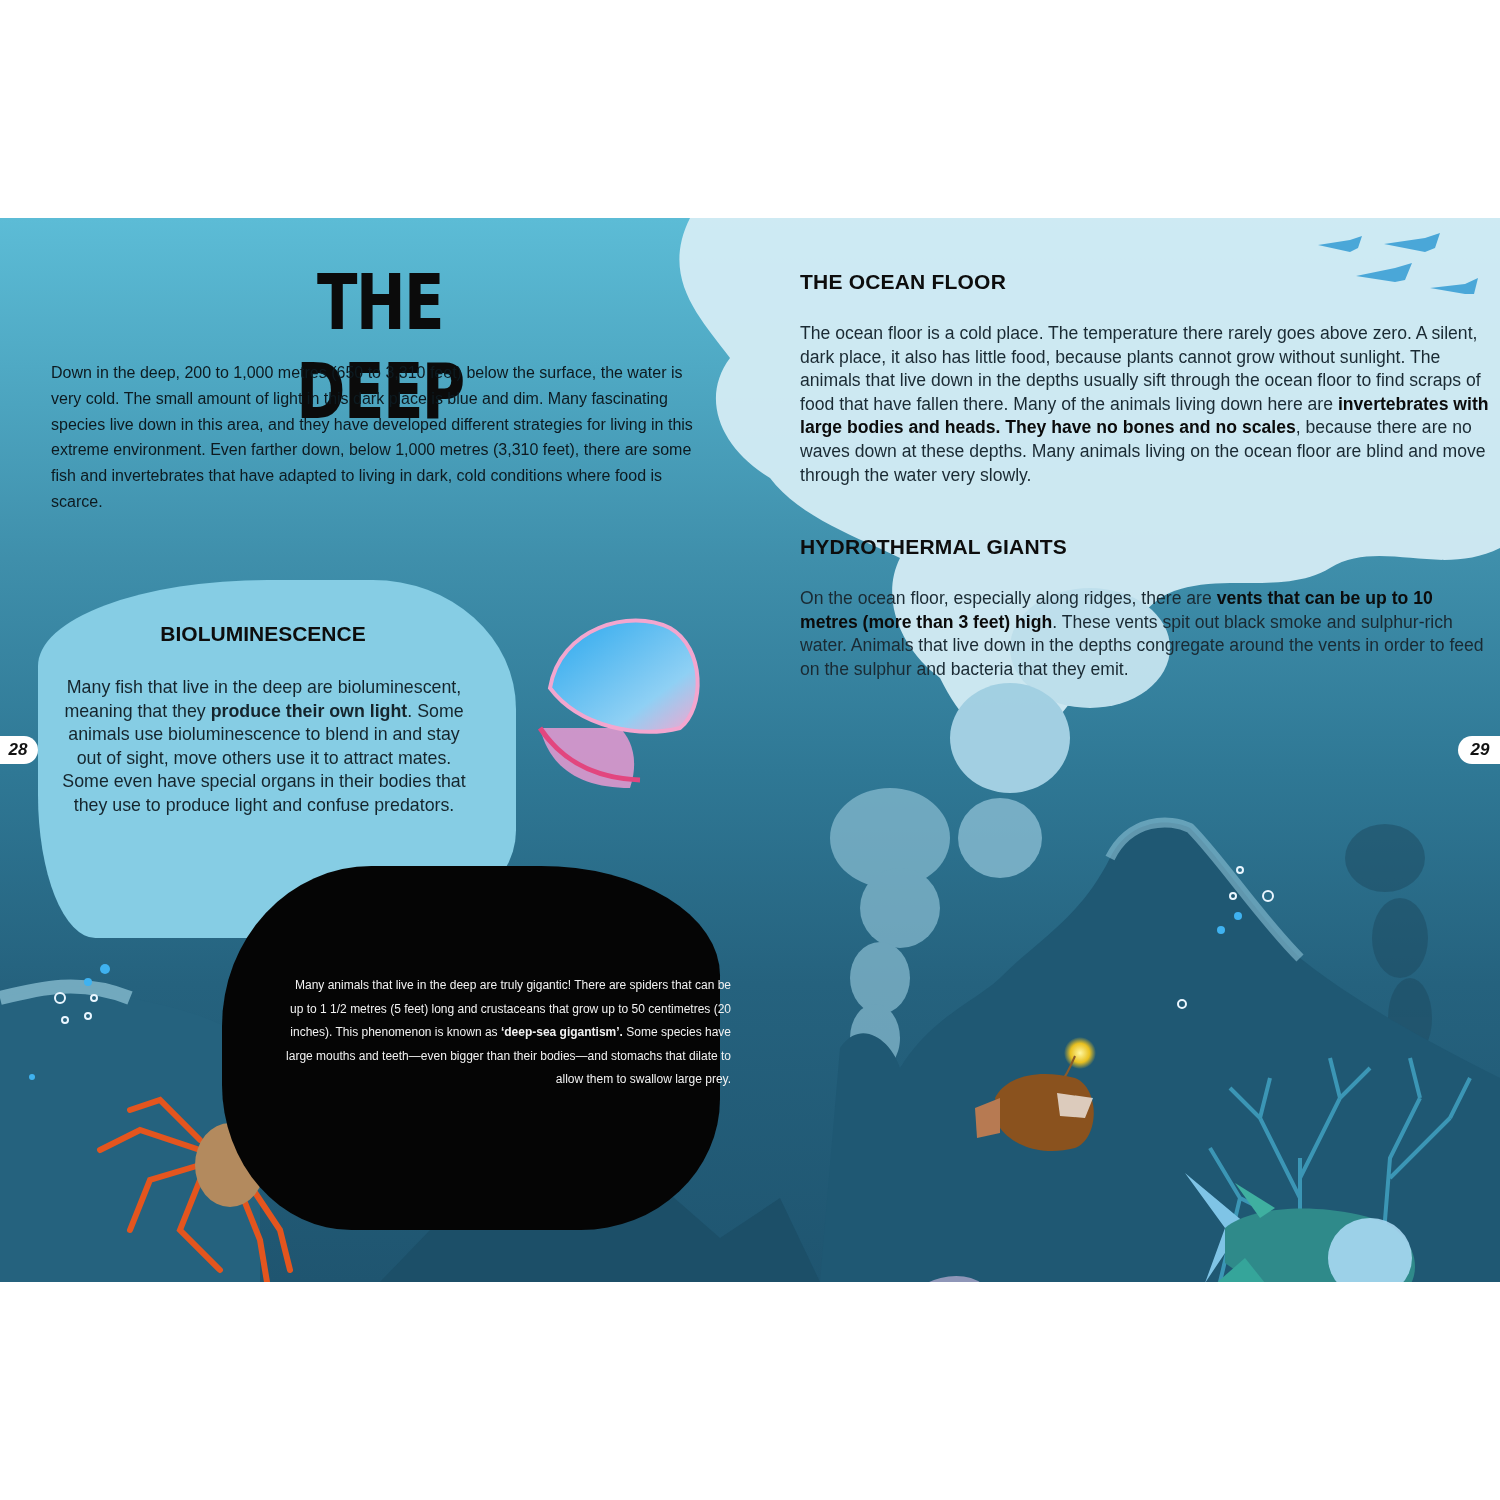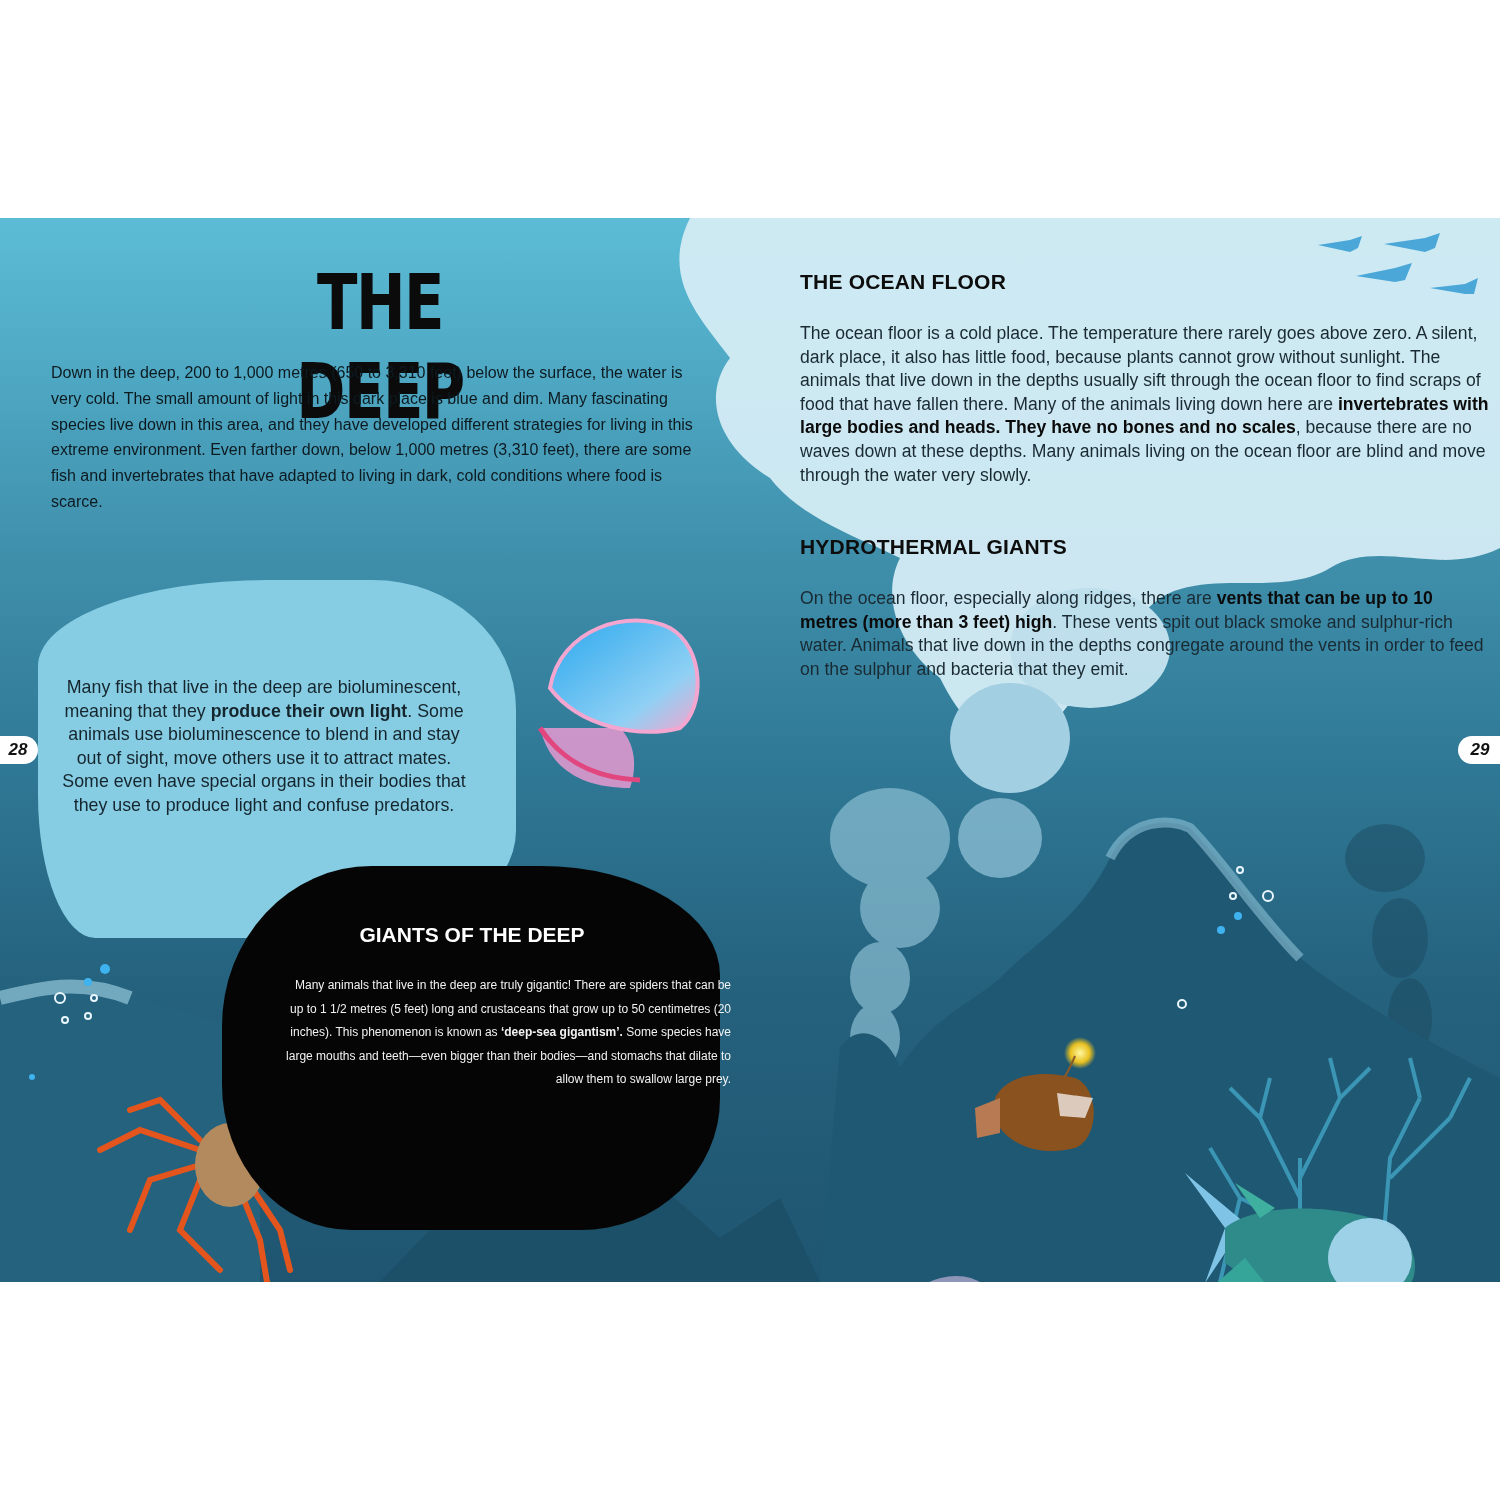--- a/index.html
+++ b/index.html
@@ -146,24 +146,24 @@
       <circle cx="1238" cy="698" r="4" fill="#3fb2f0"></circle>
       <circle cx="1221" cy="712" r="4" fill="#3fb2f0"></circle>
       <circle cx="1182" cy="786" r="4" fill="none" stroke="#eaf6ff" stroke-width="2"></circle>
     </g>
   </svg>
 
   <div class="abs title">THE DEEP</div>
   <div class="abs intro">Down in the deep, 200 to 1,000 metres (650 to 3,310 feet) below the surface, the water is very cold. The small amount of light in this dark place is blue and dim. Many fascinating species live down in this area, and they have developed different strategies for living in this extreme environment. Even farther down, below 1,000 metres (3,310 feet), there are some fish and invertebrates that have adapted to living in dark, cold conditions where food is scarce.</div>
 
   <div class="abs bubble-bio"></div>
+  <div class="abs bio-title">BIOLUMINESCENCE</div>
   <div class="abs bio-text"><span>Many fish that live in the deep are bioluminescent, meaning that they </span><b>produce their own light</b><span>. Some animals use bioluminescence to blend in and stay out of sight, move others use it to attract mates. Some even have special organs in their bodies that they use to produce light and confuse predators.</span></div>
 
   <div class="abs bubble-giant"></div>
-  <div class="abs giant-title">GIANTS OF THE DEEP</div>
   <div class="abs giant-text"><span>Many animals that live in the deep are truly gigantic! There are spiders that can be up to 1 1/2 metres (5 feet) long and crustaceans that grow up to 50 centimetres (20 inches). This phenomenon is known as </span><b>‘deep-sea gigantism’.</b><span> Some species have large mouths and teeth—even bigger than their bodies—and stomachs that dilate to allow them to swallow large prey.</span></div>
 
   <div class="abs h-right" style="left:800px; top:52px;">THE OCEAN FLOOR</div>
   <div class="abs p-right" style="left:800px; top:104px;"><span>The ocean floor is a cold place. The temperature there rarely goes above zero. A silent, dark place, it also has little food, because plants cannot grow without sunlight. The animals that live down in the depths usually sift through the ocean floor to find scraps of food that have fallen there. Many of the animals living down here are </span><b>invertebrates with large bodies and heads. They have no bones and no scales</b><span>, because there are no waves down at these depths. Many animals living on the ocean floor are blind and move through the water very slowly.</span></div>
 
   <div class="abs h-right" style="left:800px; top:317px;">HYDROTHERMAL GIANTS</div>
   <div class="abs p-right" style="left:800px; top:369px;"><span>On the ocean floor, especially along ridges, there are </span><b>vents that can be up to 10 metres (more than 3 feet) high</b><span>. These vents spit out black smoke and sulphur-rich water. Animals that live down in the depths congregate around the vents in order to feed on the sulphur and bacteria that they emit.</span></div>
 
   <div class="abs pageno left">28</div>
   <div class="abs pageno right">29</div>

